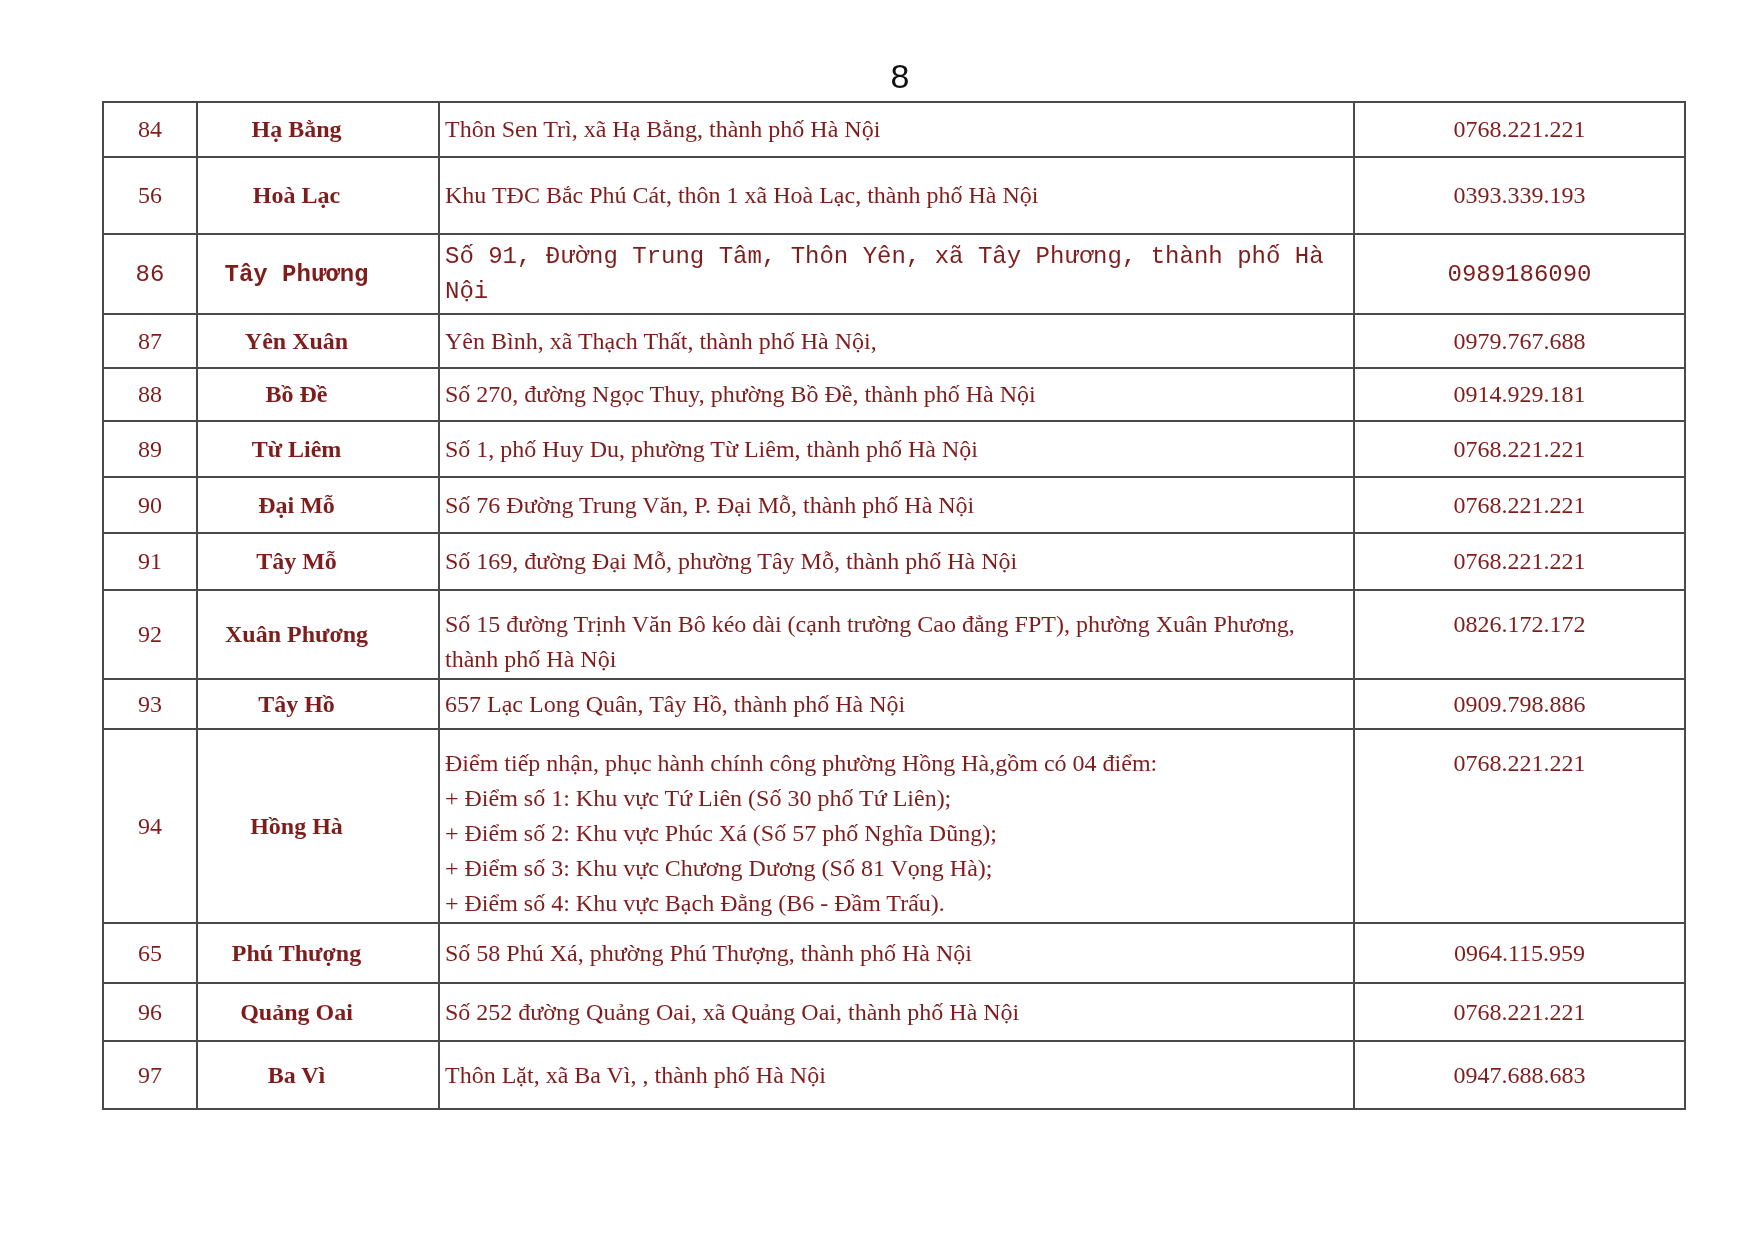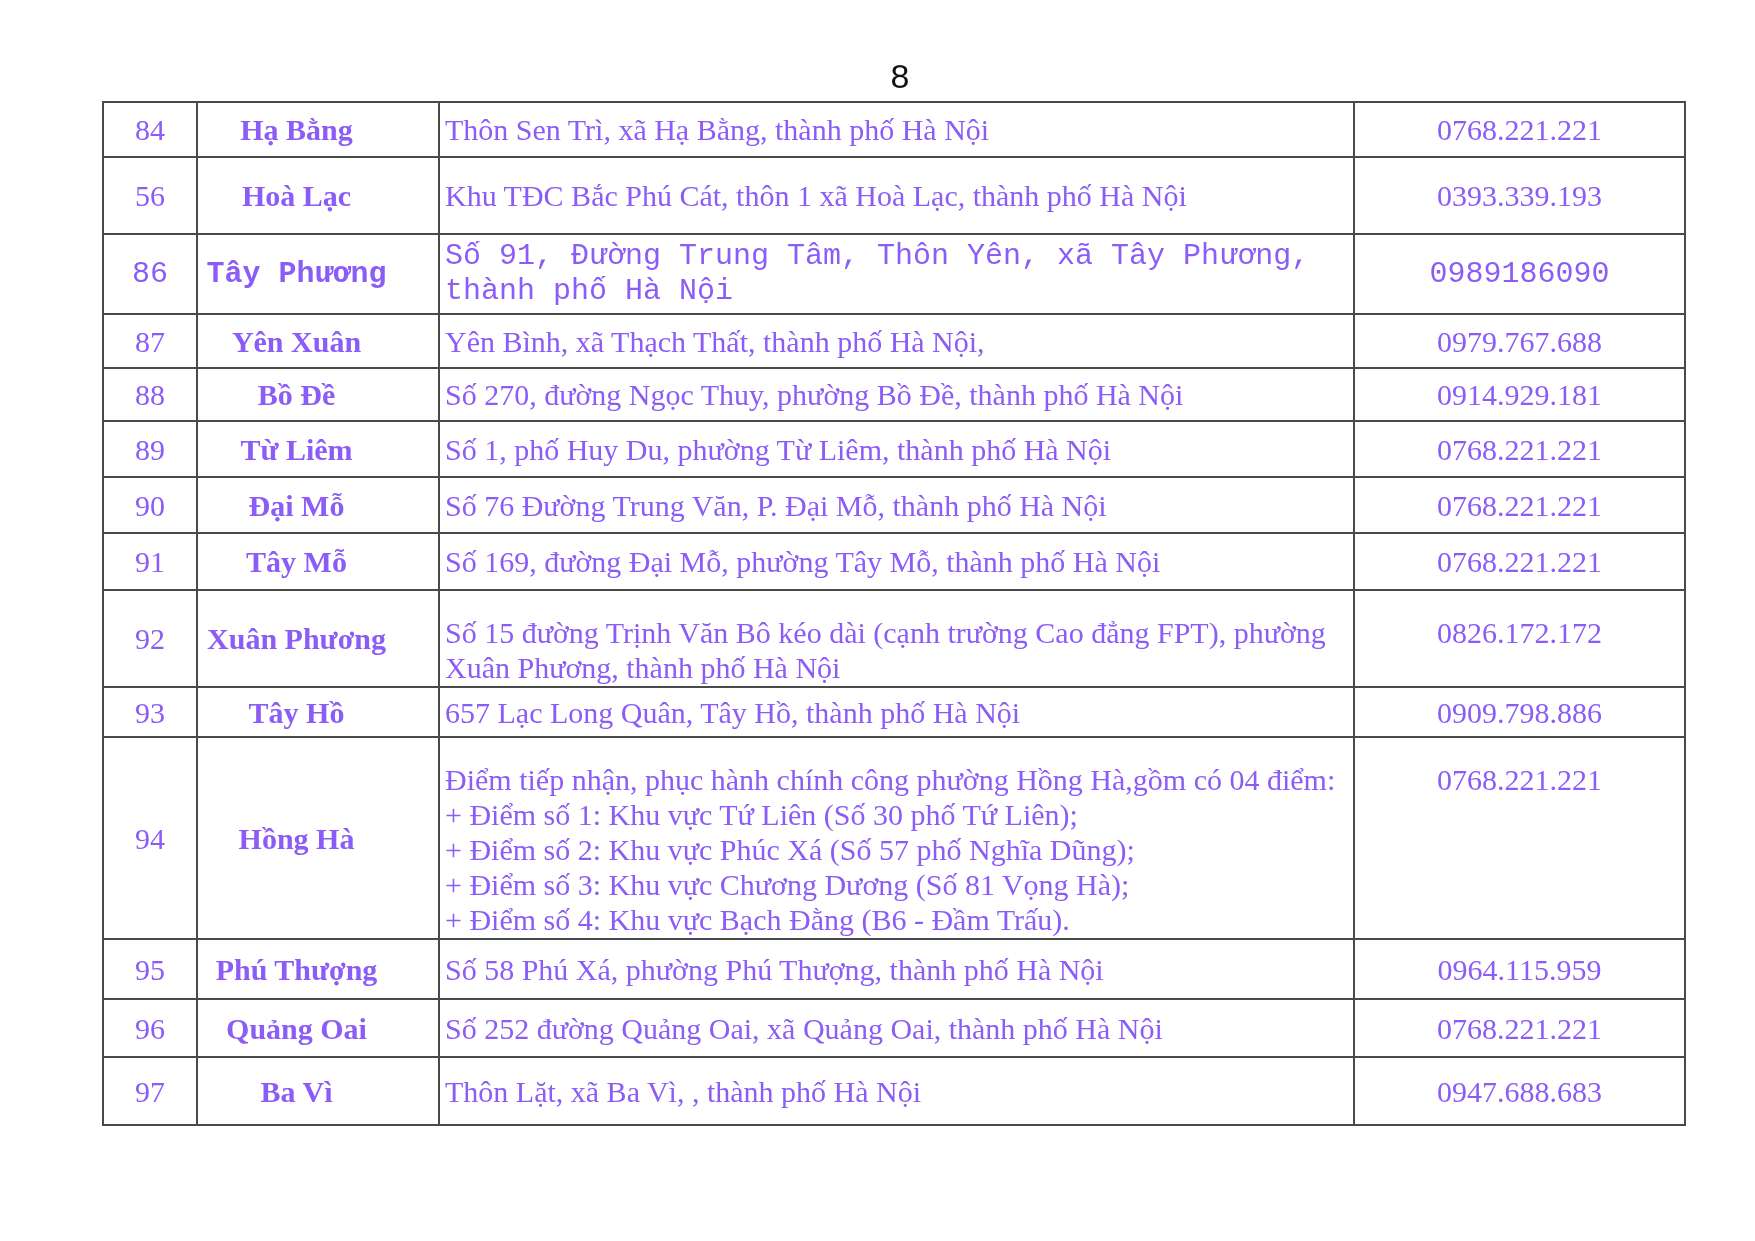--- a/index.html
+++ b/index.html
@@ -26,32 +26,32 @@
   table.contact-table {
     position: absolute;
     left: 102px;
     top: 101px;
     width: 1508px;
     border-collapse: collapse;
     table-layout: fixed;
   }
   table.contact-table td {
     border: 2px solid #4a4a4a;
-    font-size: 30px;
+    font-size: 24px;
     line-height: 35px;
     vertical-align: middle;
-    color: #8b5cf6;
+    color: #7f1d1d;
   }
   td.no    { width: 90px;  text-align: center; }
   td.name  { width: 195px; text-align: center; font-weight: bold; padding-right: 44px; white-space: nowrap; }
   td.addr  { width: 896px; text-align: left; padding-left: 5px; padding-right: 12px; }
   td.phone { width: 327px; text-align: center; }
   tr.top td.addr, tr.top td.phone {
     vertical-align: top;
-    padding-top: 24px;
+    padding-top: 16px;
   }
   td.addr div { margin: 0; }
 </style>
 </head>
 <body>
 
 <div class="page">
   <div class="page-number">8</div>
 
   <table class="contact-table">
@@ -142,21 +142,21 @@
     <td class="addr">
             <div>Điểm tiếp nhận, phục hành chính công phường Hồng Hà,gồm có 04 điểm:</div>
             <div>+ Điểm số 1: Khu vực Tứ Liên (Số 30 phố Tứ Liên);</div>
             <div>+ Điểm số 2: Khu vực Phúc Xá (Số 57 phố Nghĩa Dũng);</div>
             <div>+ Điểm số 3: Khu vực Chương Dương (Số 81 Vọng Hà);</div>
             <div>+ Điểm số 4: Khu vực Bạch Đằng (B6 - Đầm Trấu).</div>
           </td>
     <td class="phone">0768.221.221</td>
   </tr>
         <tr style="height: 60px;">
-    <td class="no">95</td>
+    <td class="no">65</td>
     <td class="name">Phú Thượng</td>
     <td class="addr">
             <div>Số 58 Phú Xá, phường Phú Thượng, thành phố Hà Nội</div>
           </td>
     <td class="phone">0964.115.959</td>
   </tr>
         <tr style="height: 58px;">
     <td class="no">96</td>
     <td class="name">Quảng Oai</td>
     <td class="addr">

